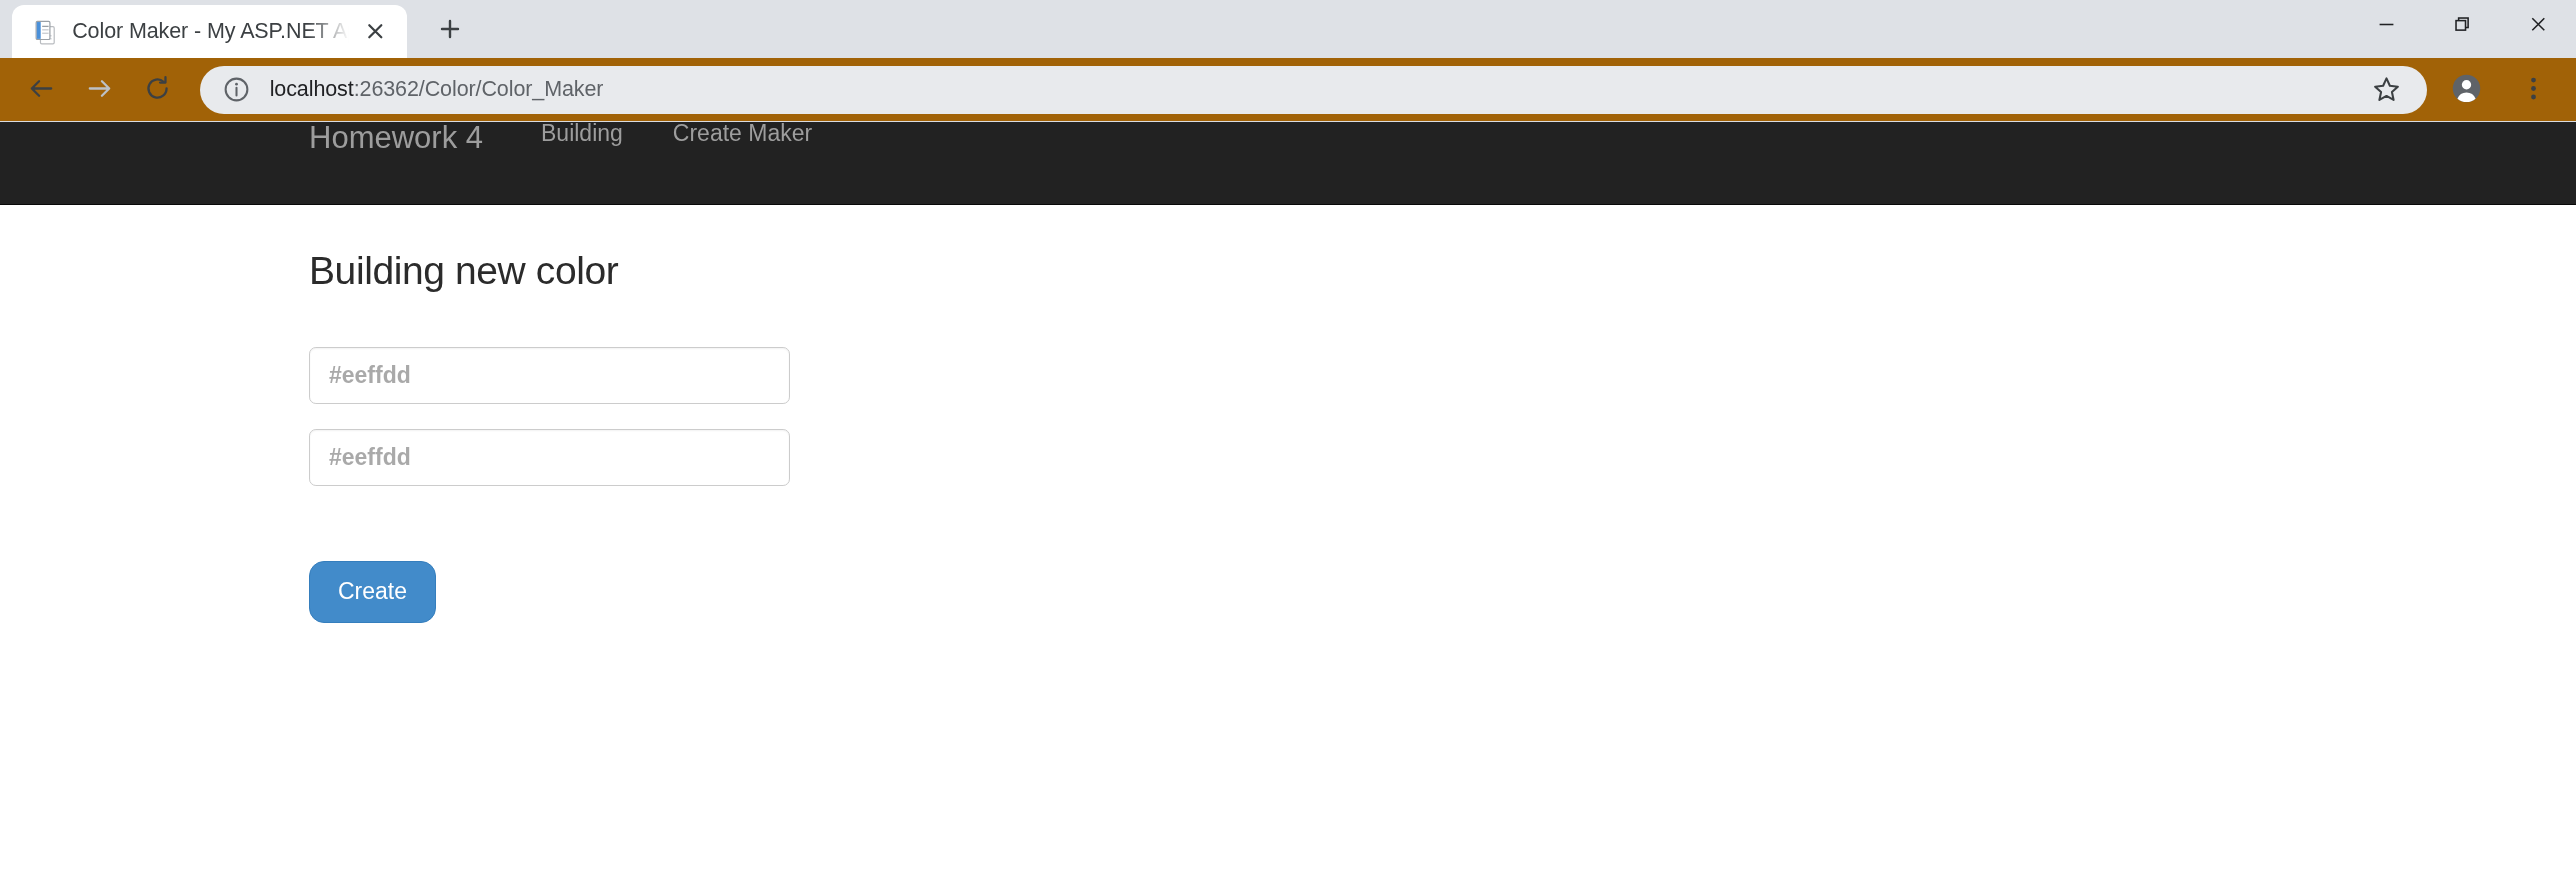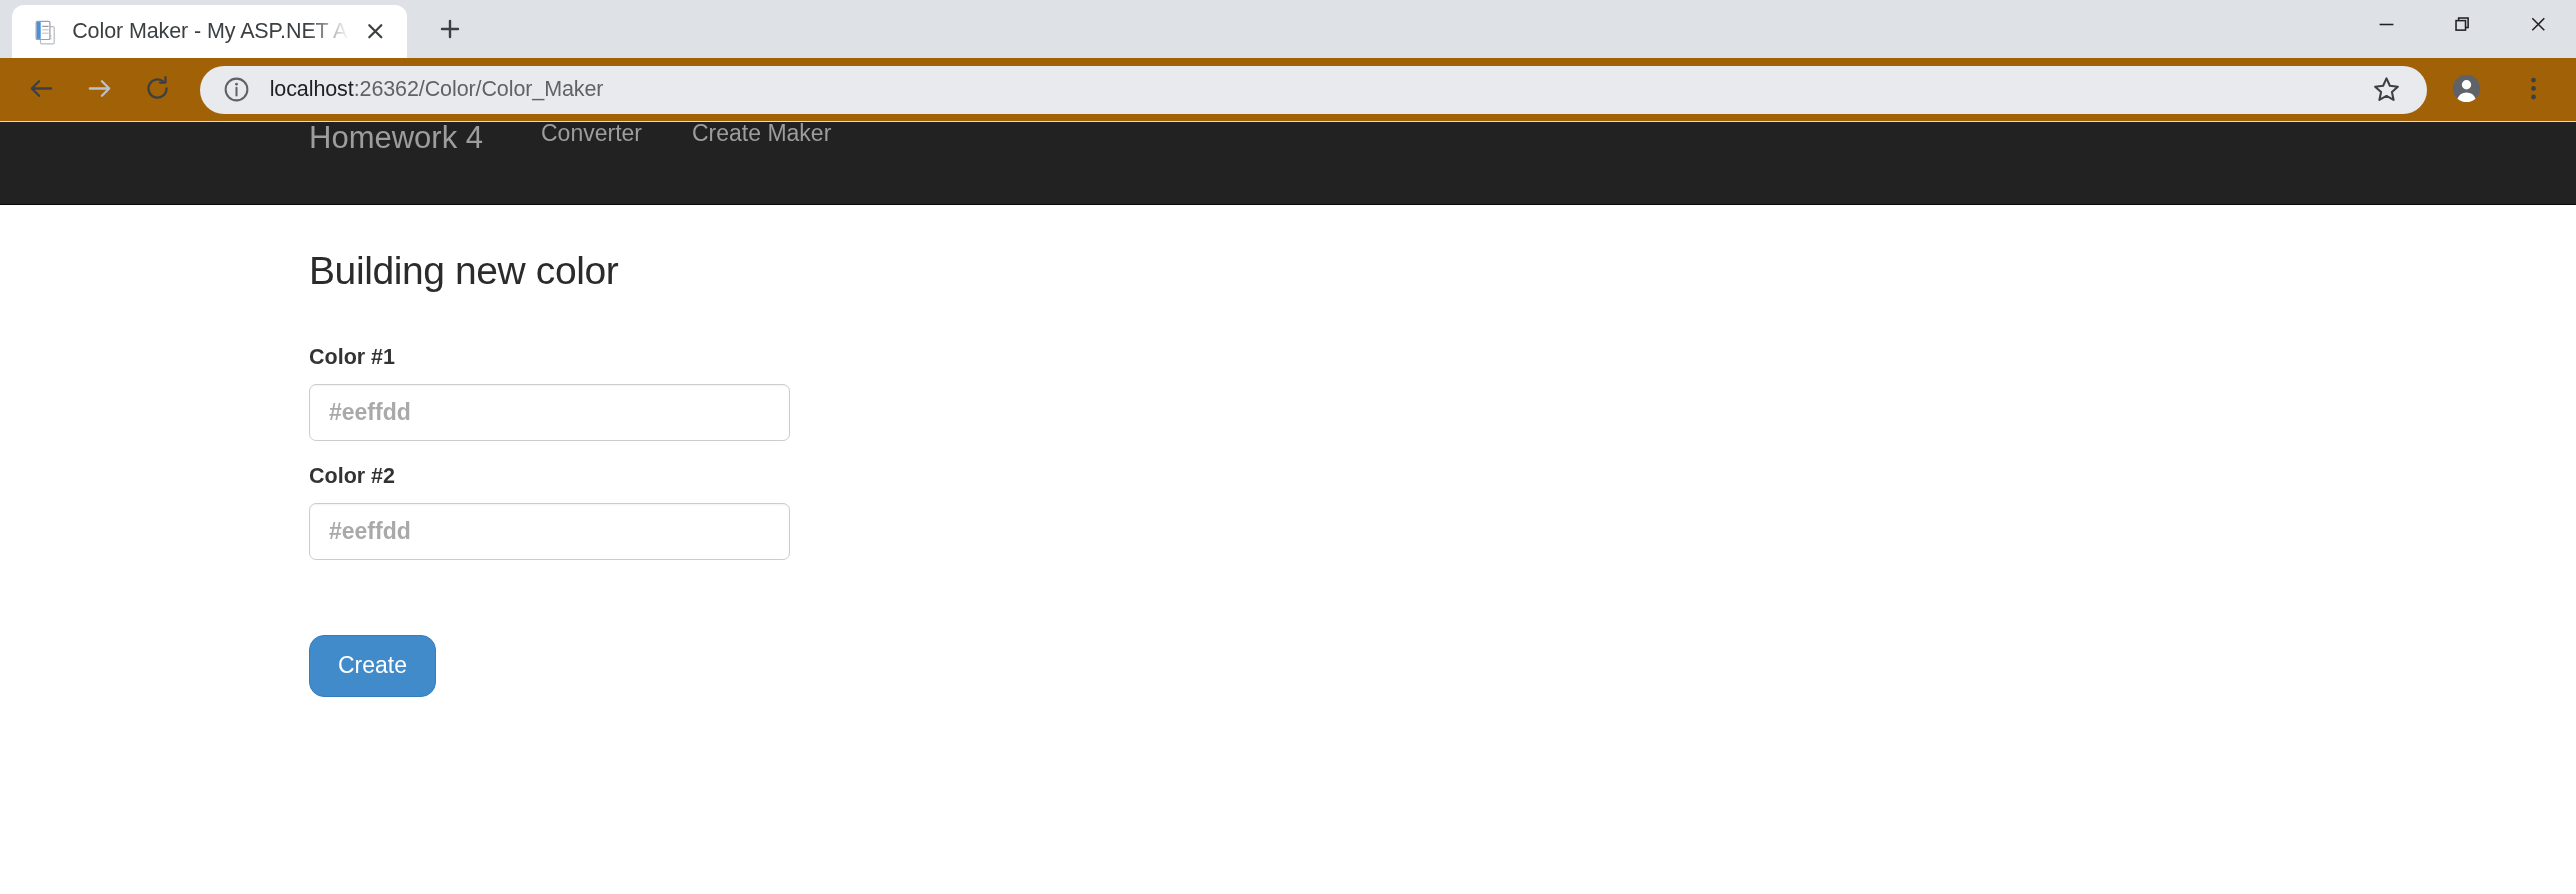--- a/index.html
+++ b/index.html
@@ -319,37 +319,35 @@
           <circle cx="12" cy="19" r="2" fill="#3c4043"></circle>
         </svg>
       </span>
     </div>
   </div>
 
   <div class="page">
 
     <div class="navbar">
       <a class="navbar-brand">Homework 4</a>
-      <a class="nav-link">Converter</a>
+      <a class="nav-link">Building</a>
       <a class="nav-link">Create Maker</a>
     </div>
 
     <div class="container">
 
       <h1 class="page-title">Building new color</h1>
 
       <form class="form-area">
 
         <div class="form-group">
-          <label class="form-label">Color #1</label>
           <input class="form-control" type="text" placeholder="#eeffdd" style="">
         </div>
 
         <div class="form-group">
-          <label class="form-label">Color #2</label>
           <input class="form-control" type="text" placeholder="#eeffdd" style="">
         </div>
 
         <button type="button" class="btn-primary">Create</button>
       </form>
 
     </div>
   </div>
 </div>
 

